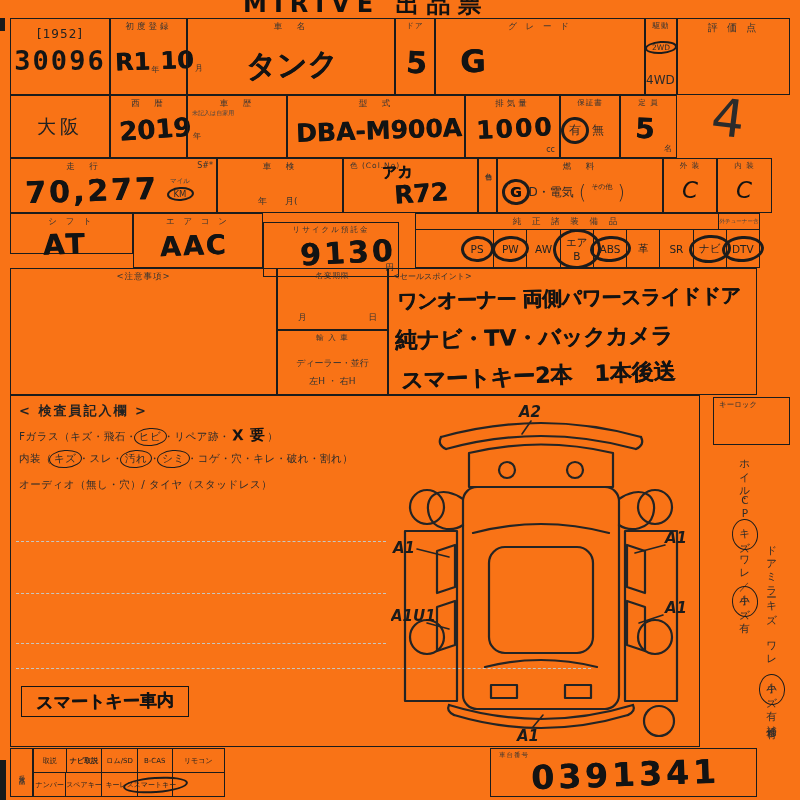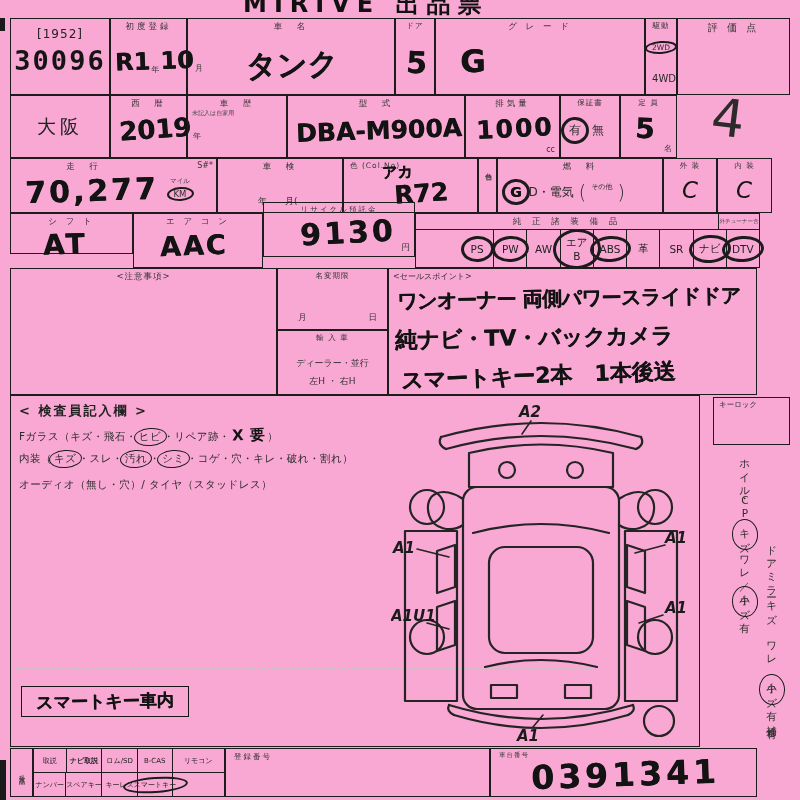--- a/index.html
+++ b/index.html
@@ -1,17 +1,17 @@
 <!DOCTYPE html>
 <html><head>
 <meta charset="utf-8">
 <style>
   html,body{margin:0;padding:0;}
   body{width:800px;height:800px;overflow:hidden;background:#fff;}
-  #paper{position:relative;width:800px;height:800px;background:#f9a8d4;overflow:hidden;
+  #paper{position:relative;width:800px;height:800px;background:#f97316;overflow:hidden;
          font-family:"DejaVu Sans",sans-serif;color:#2a2a2a;}
   .abs{position:absolute;box-sizing:border-box;}
   .bx{border:1.8px solid #1c1c1c;}
   .hdr{position:absolute;top:2px;left:0;right:0;text-align:center;font-size:8.5px;letter-spacing:3px;color:#333;white-space:nowrap;}
   .hdr.sm{font-size:7.5px;letter-spacing:1px;}
   .hdr.left{text-align:left;padding-left:6px;letter-spacing:1px;}
   .hw{font-family:"DejaVu Sans",sans-serif;color:#131313;font-weight:700;
       text-shadow:0.5px 0 #131313;white-space:nowrap;}
   .val{position:absolute;}
   .unit{font-size:8px;font-weight:400;text-shadow:none;color:#333;margin:0 1px;align-self:flex-end;}
@@ -75,21 +75,21 @@
     <div class="hdr sm">ドア</div>
     <div class="val hw" style="left:10px;top:26px;font-size:30px;transform:rotate(3deg)">5</div>
   </div>
   <div class="abs bx" style="left:435px;top:18px;width:210px;height:77px">
     <div class="hdr">グ レ ー ド</div>
     <div class="val hw" style="left:24px;top:24px;font-size:31px;transform:rotate(-1deg)">G</div>
   </div>
   <div class="abs bx" style="left:645px;top:18px;width:32px;height:77px">
     <div class="hdr sm">駆動</div>
     <div class="val" style="left:0;right:0;top:24px;text-align:center;font-size:7.5px"><span class="oval km-circ">2WD</span></div>
-    <div class="val" style="left:0;right:0;top:54px;text-align:right;font-size:10px">4WD</div>
+    <div class="val" style="left:0;right:0;top:54px;text-align:left;font-size:12px">4WD</div>
   </div>
   <div class="abs bx" style="left:677px;top:18px;width:113px;height:77px">
     <div class="hdr" style="font-size:10px">評 価 点</div>
   </div>
   <div class="abs" style="left:692px;top:88px;width:70px;height:80px;font-size:52px;color:#2b2b2b;transform:rotate(7deg);text-align:center">4</div>
 
   <div class="abs bx" style="left:10px;top:95px;width:100px;height:63px">
     <div class="val" style="left:0;right:0;top:18px;text-align:center;font-size:19px;letter-spacing:4px;color:#222">大阪</div>
   </div>
   <div class="abs bx" style="left:110px;top:95px;width:77px;height:63px">
@@ -166,21 +166,21 @@
   </div>
 
   <div class="abs bx" style="left:10px;top:213px;width:123px;height:41px">
     <div class="hdr">シ フ ト</div>
     <div class="val hw" style="left:32px;top:14px;font-size:28px;letter-spacing:3px;transform:rotate(-2deg)">AT</div>
   </div>
   <div class="abs bx" style="left:133px;top:213px;width:130px;height:55px">
     <div class="hdr">エ ア コ ン</div>
     <div class="val hw" style="left:26px;top:16px;font-size:27px;letter-spacing:2px;transform:rotate(-2deg)">AAC</div>
   </div>
-  <div class="abs bx" style="left:263px;top:202px;width:152px;height:55px">
+  <div class="abs bx" style="left:263px;top:222px;width:136px;height:55px">
     <div class="hdr sm" style="letter-spacing:2px">リサイクル預託金</div>
     <div class="val hw" style="left:36px;top:12px;font-size:30px;letter-spacing:3px;transform:rotate(-3deg)">9130</div>
     <div class="val" style="right:4px;bottom:2px;font-size:8.5px;color:#333">円</div>
   </div>
   <div class="abs bx" style="left:415px;top:213px;width:345px;height:55px">
     <div class="eq-head">
       <div style="width:302px;text-align:center;font-size:8.5px;letter-spacing:4px;color:#333">純 正 諸 装 備 品</div>
       <div style="width:40px;border-left:1.4px solid #1c1c1c;font-size:5.5px;text-align:center;color:#444;height:100%;display:flex;align-items:center;justify-content:center">外チューナー含</div>
     </div>
     <div class="eq-cells">
@@ -335,22 +335,18 @@
           <span>キーレス</span>
         </div>
         <div class="hv-cell" style="width: 35px;">
           <span class="oval hv-circ">スマートキー</span>
         </div>
         <div class="hv-cell" style="width: 53px;">
           <span></span>
         </div>
       </div>
   </div>
-  <div class="abs bx" style="left:225px;top:748px;width:265px;height:49px">
-    <div class="val" style="left:8px;top:3px;font-size:7.5px;letter-spacing:2px;color:#333">登録番号</div>
-    <div class="val hw" style="left:60px;top:12px;font-size:24px"></div>
-  </div>
   <div class="abs bx" style="left:490px;top:748px;width:267px;height:49px">
     <div class="val" style="left:8px;top:2px;font-size:6.5px;letter-spacing:1px;color:#333">車台番号</div>
     <div class="val hw" style="left:40px;top:6px;font-size:33px;letter-spacing:4px;transform:rotate(-2deg)">0391341</div>
   </div>
 
 </div>
 
 </body></html>

